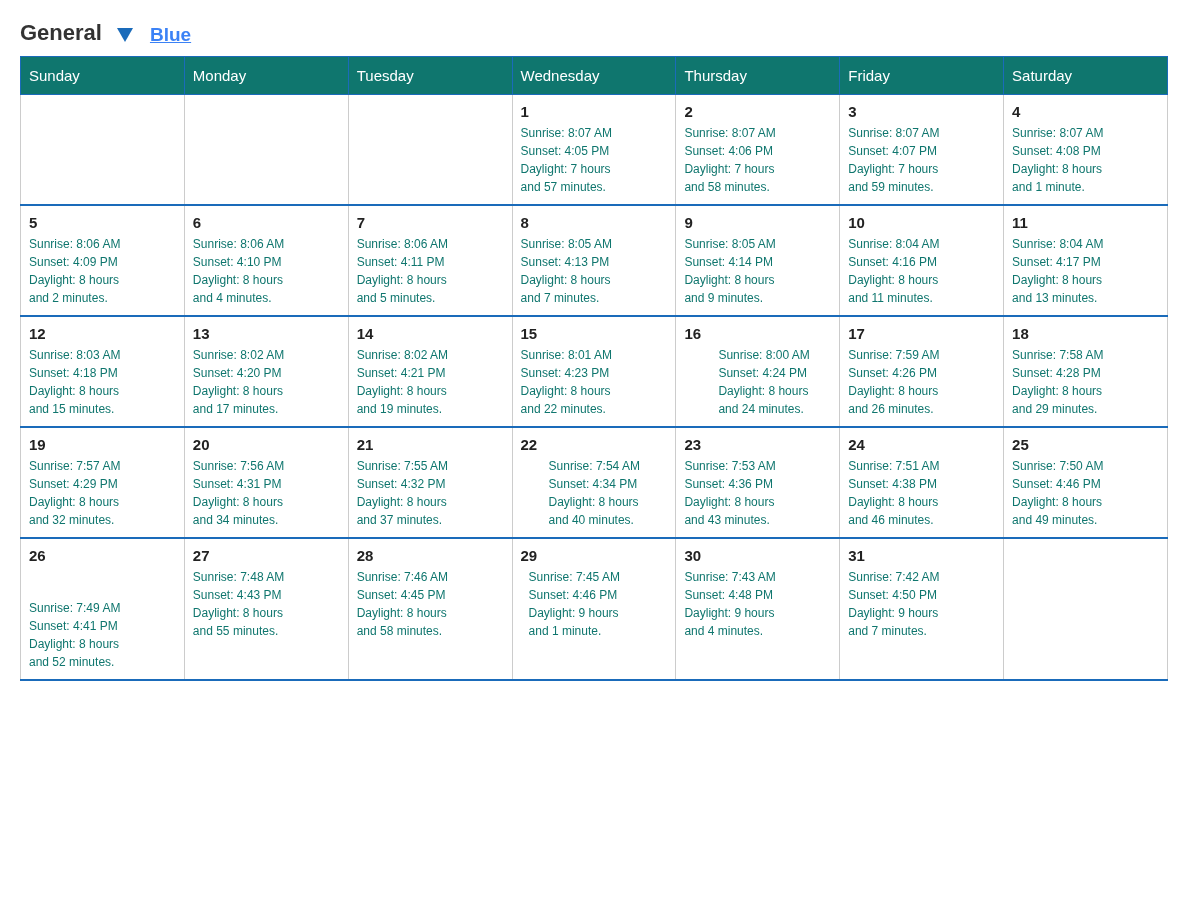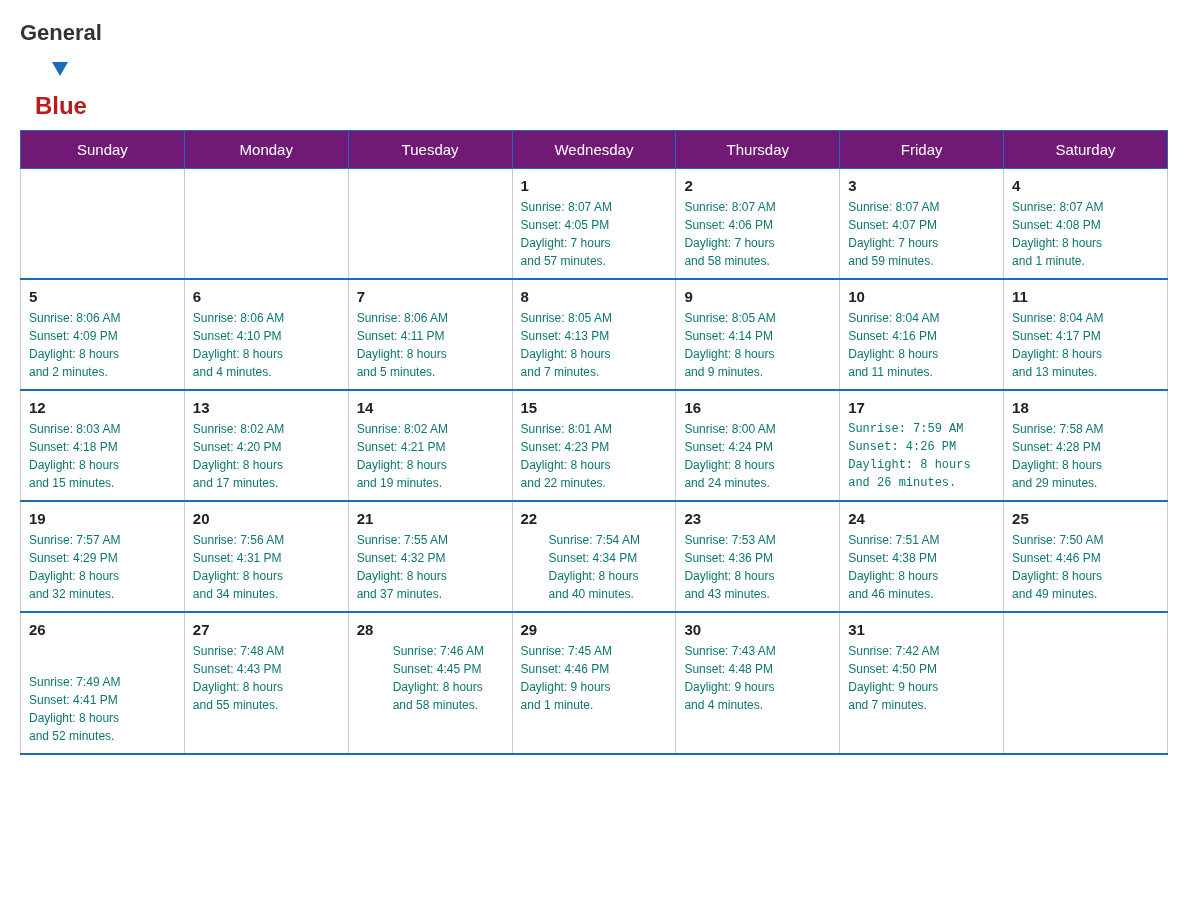--- a/index.html
+++ b/index.html
@@ -11,48 +11,47 @@
       padding: 20px;
     }
     .header {
       display: flex;
       justify-content: space-between;
       align-items: flex-start;
       margin-bottom: 10px;
     }
     .logo {
       display: flex;
-      align-items: center;
+      align-items: flex-end;
       gap: 12px;
-      flex-direction: column;
     }
     .title-section {
       text-align: right;
     }
     .month-title {
       font-size: 42px;
       font-weight: bold;
       color: #222;
     }
     .location {
       font-size: 18px;
       color: #444;
     }
     table {
       width: 100%;
       border-collapse: collapse;
       table-layout: fixed;
     }
     thead th {
-      background-color: #701a75;
+      background-color: #0f766e;
       color: #fff;
       padding: 10px 8px;
       font-size: 15px;
       font-weight: normal;
-      text-align: center;
+      text-align: left;
       border: 1px solid #1a6bba;
     }
     tbody td {
       vertical-align: top;
       padding: 8px;
       border: 1px solid #ccc;
       font-size: 12.5px;
       color: #222;
       height: 110px;
     }
@@ -77,21 +76,21 @@
   </style>
 </head>
 <body>
 
 <div class="header">
   <div class="logo">
     <span style="font-size:22px;font-weight:bold;color:#333;font-family:Arial,sans-serif;">General</span>
     <svg width="22" height="22" viewBox="0 0 22 22" style="margin:0 1px;">
       <polygon points="2,4 18,4 10,18" fill="#1a6bba"></polygon>
     </svg>
-    <span style="font-size:24px;font-weight:bold;color:#b91c1c;font-family:Arial,sans-serif;">Blue</span>
+    <span style="font-size:19px;font-weight:bold;color:#3b82f6;font-family:Arial,sans-serif;text-decoration:underline;">Blue</span>
   </div>
   <div class="title-section">
     <div class="month-title"></div>
     <div class="location"></div>
   </div>
 </div>
 
 <table>
   <thead>
     <tr>
@@ -213,28 +212,28 @@
         </td>
         <td>
           <span class="day-number">15</span>
           <div class="day-info" style="white-space: pre-line;">Sunrise: 8:01 AM
 Sunset: 4:23 PM
 Daylight: 8 hours
 and 22 minutes.</div>
         </td>
         <td>
           <span class="day-number">16</span>
-          <div class="day-info" style="white-space: pre-line;">Sunrise: 8:00 AM
+          <div class="day-info" style="white-space: pre-line; margin-left: 34px;">Sunrise: 8:00 AM
 Sunset: 4:24 PM
 Daylight: 8 hours
 and 24 minutes.</div>
         </td>
         <td>
           <span class="day-number">17</span>
-          <div class="day-info" style="white-space: pre-line; font-family: Liberation Mono, monospace;">Sunrise: 7:59 AM
+          <div class="day-info" style="white-space: pre-line;">Sunrise: 7:59 AM
 Sunset: 4:26 PM
 Daylight: 8 hours
 and 26 minutes.</div>
         </td>
         <td>
           <span class="day-number">18</span>
           <div class="day-info" style="white-space: pre-line;">Sunrise: 7:58 AM
 Sunset: 4:28 PM
 Daylight: 8 hours
 and 29 minutes.</div>
@@ -301,28 +300,28 @@
         </td>
         <td>
           <span class="day-number">27</span>
           <div class="day-info" style="white-space: pre-line;">Sunrise: 7:48 AM
 Sunset: 4:43 PM
 Daylight: 8 hours
 and 55 minutes.</div>
         </td>
         <td>
           <span class="day-number">28</span>
-          <div class="day-info" style="white-space: pre-line; margin-left: 36px;">Sunrise: 7:46 AM
+          <div class="day-info" style="white-space: pre-line;">Sunrise: 7:46 AM
 Sunset: 4:45 PM
 Daylight: 8 hours
 and 58 minutes.</div>
         </td>
         <td>
           <span class="day-number">29</span>
-          <div class="day-info" style="white-space: pre-line;">Sunrise: 7:45 AM
+          <div class="day-info" style="white-space: pre-line; margin-left: 8px;">Sunrise: 7:45 AM
 Sunset: 4:46 PM
 Daylight: 9 hours
 and 1 minute.</div>
         </td>
         <td>
           <span class="day-number">30</span>
           <div class="day-info" style="white-space: pre-line;">Sunrise: 7:43 AM
 Sunset: 4:48 PM
 Daylight: 9 hours
 and 4 minutes.</div>

